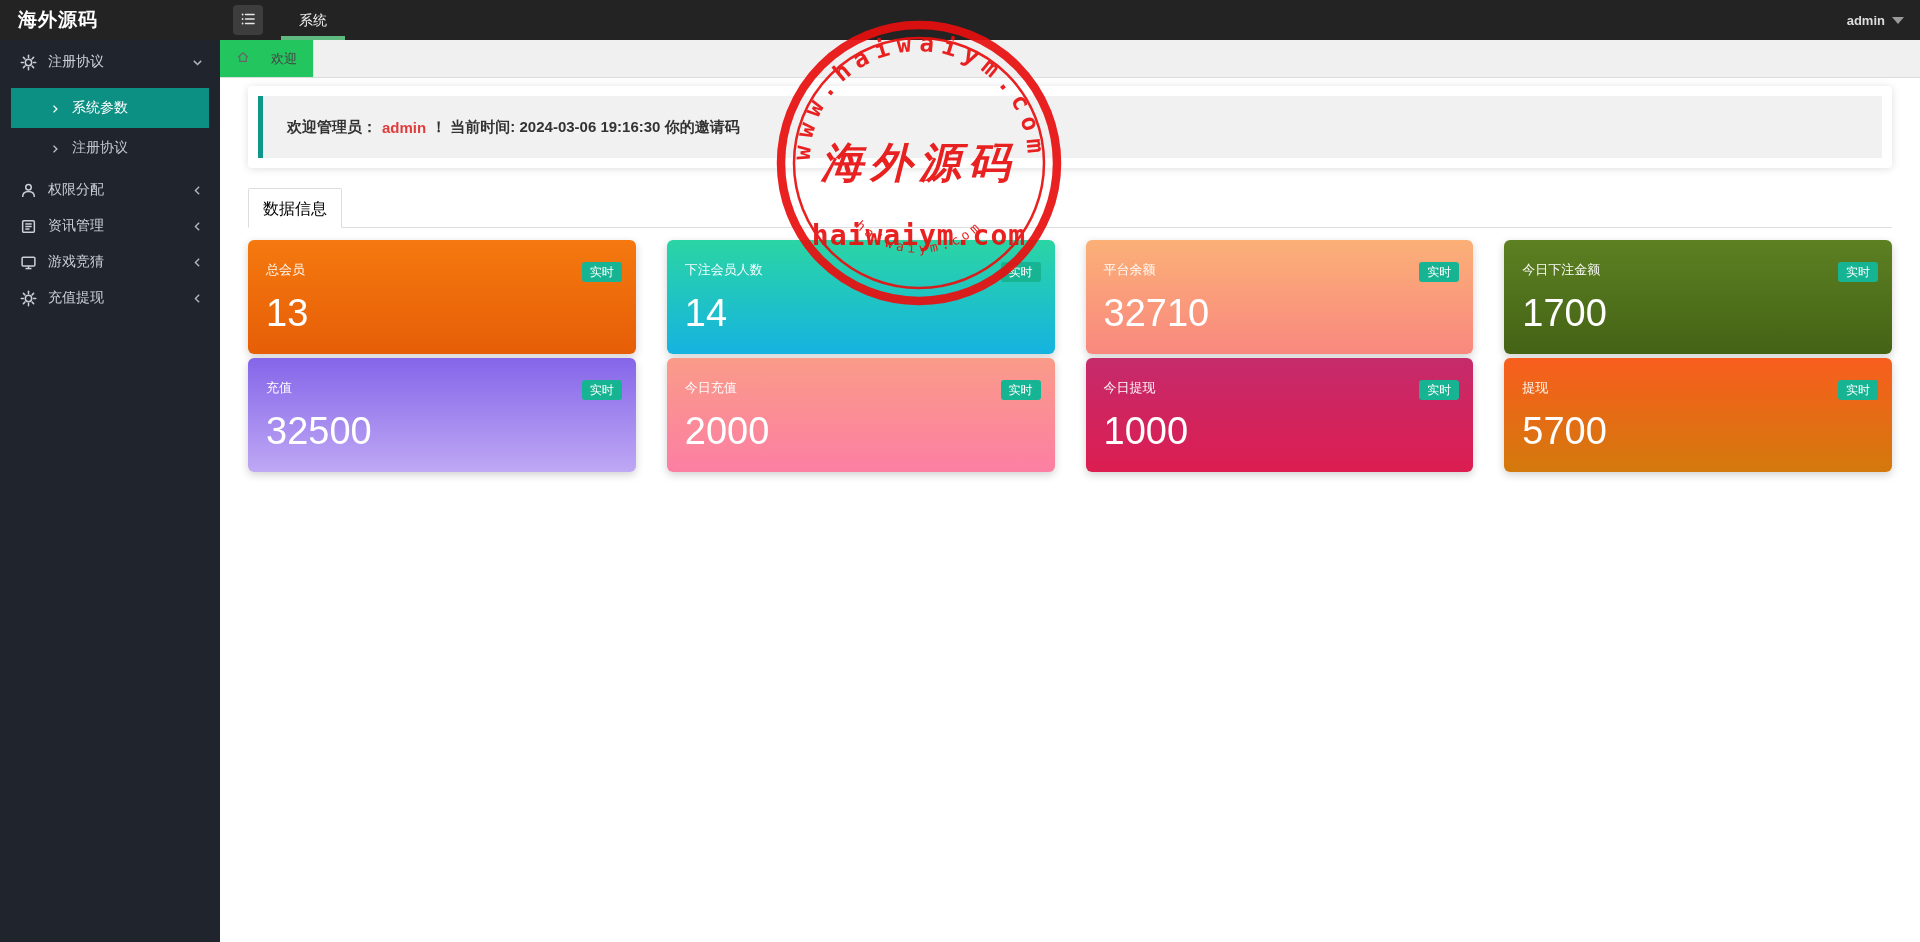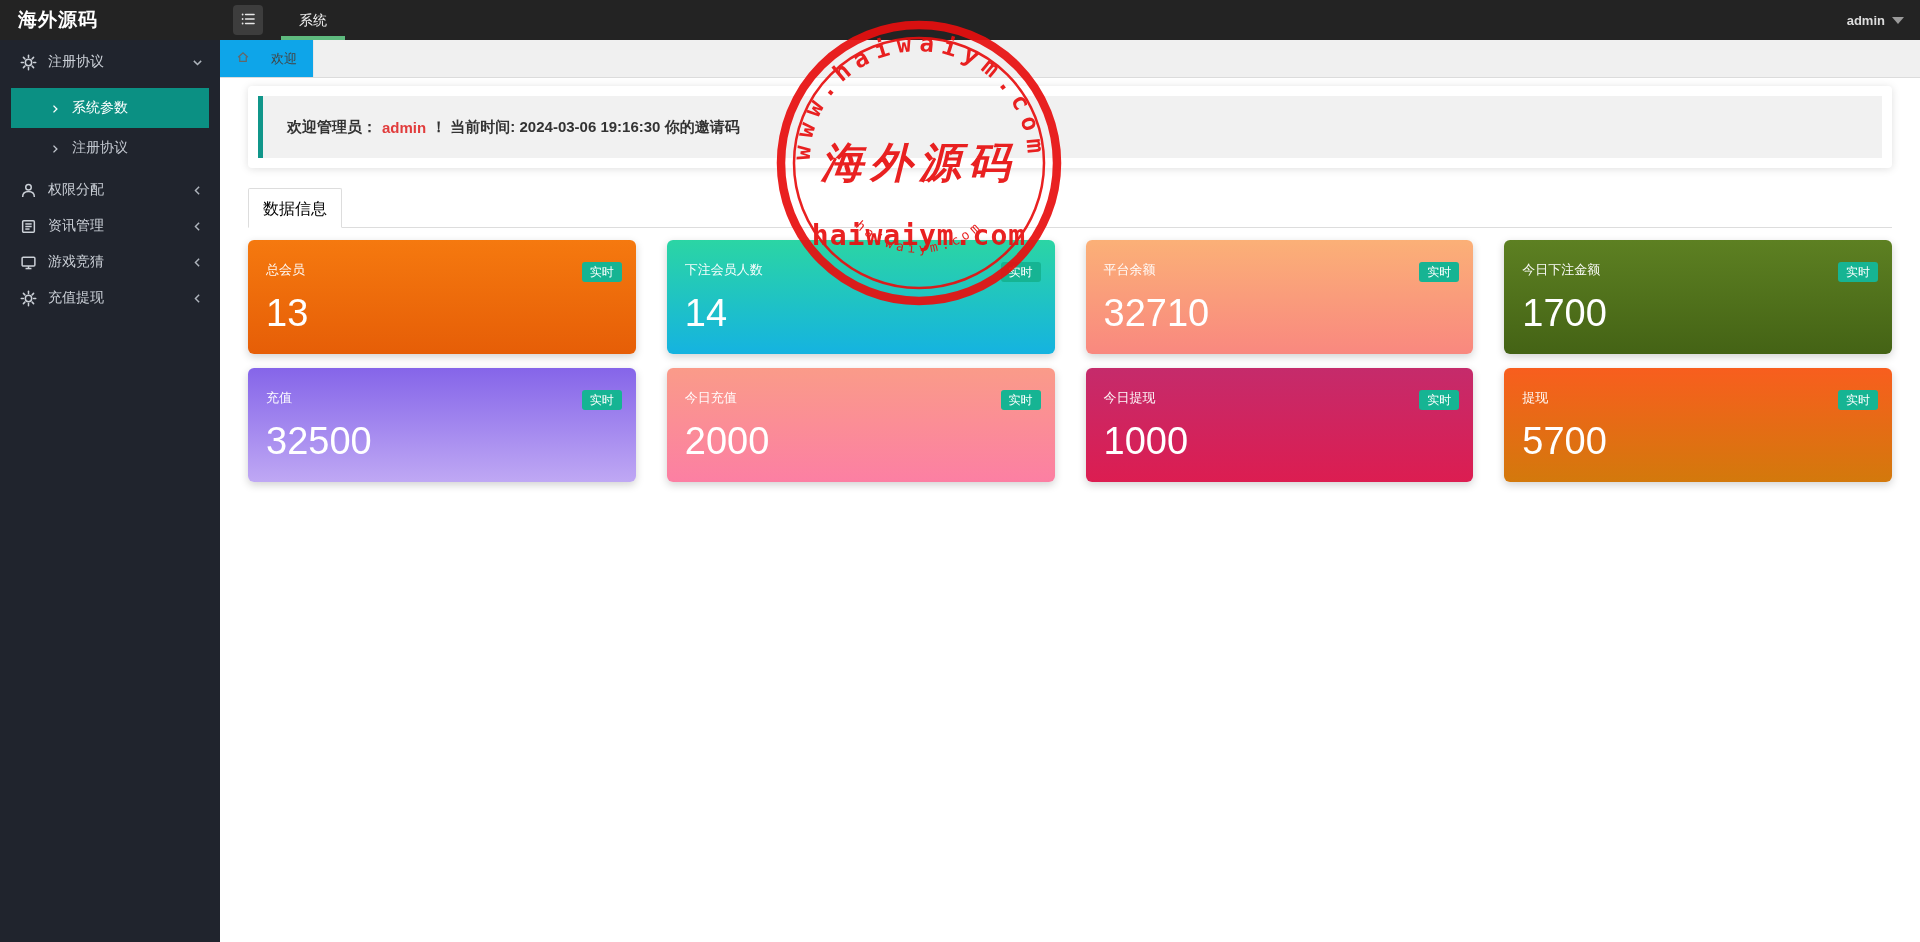--- a/index.html
+++ b/index.html
@@ -36,37 +36,37 @@
   .submenu { padding:8px 11px 4px; }
   .sub-item { height:40px; display:flex; align-items:center; padding-left:38px;
               color:#c2c7cf; font-size:14px; cursor:pointer; }
   .sub-item .arr { width:12px; height:12px; margin-right:11px; }
   .sub-item .arr svg { width:12px; height:12px; stroke:currentColor; fill:none; stroke-width:1.8; }
   .sub-item.active { background:#0b9083; color:#fff; }
 
   
   .main { flex:1; background:#fff; display:flex; flex-direction:column; overflow:hidden; }
   .tabbar { height:38px; background:#f0f0f0; border-bottom:1px solid #dcdcdc; display:flex; }
-  .tab-welcome { width:94px; background:#0ea5e9; display:flex; align-items:center; justify-content:center;
+  .tab-welcome { width:94px; background:#22c55e; display:flex; align-items:center; justify-content:center;
                  gap:21px; font-size:13px; color:#444; cursor:pointer; border-right:1px solid #e6e6e6; }
   .tab-welcome svg { width:14px; height:14px; stroke:#666; fill:none; stroke-width:1.4; }
 
   .content { padding:8px 28px 0; }
   .panel { background:#fff; border-radius:4px; box-shadow:0 1px 8px rgba(0,0,0,.13); padding:10px;font-weight:bold; }
   .alert { background:#f1f1f1; border-left:5px solid #10968a; height:62px; display:flex;
            align-items:center; padding-left:24px; font-size:15px; color:#333; }
   .alert .uname { color:#e13c3c; margin:0 5px; }
 
   .section { margin-top:20px; }
   .section-head { display:flex; border-bottom:1px solid #ddd; }
   .sec-tab { min-width:78px; height:40px; line-height:39px; text-align:center; padding:0 14px;
              background:#fff; border:1px solid #ddd; border-bottom:1px solid #fff; margin-bottom:-1px;
              border-radius:2px 2px 0 0; font-size:16px; color:#000000; cursor:pointer; }
 
-  .cards { margin-top:12px; display:grid; grid-template-columns:repeat(4,1fr); gap:14px 31px; }
+  .cards { margin-top:12px; display:grid; grid-template-columns:repeat(4,1fr); gap:4px 31px; }
   .card { height:114px; border-radius:6px; position:relative; color:#fff; padding:21px 18px 0;
           box-shadow:0 3px 8px rgba(0,0,0,.18); }
   .card .label { font-size:13px; opacity:.97; }
   .card .value { font-size:38px; font-weight:500; margin-top:15px; line-height:1; }
   .badge { position:absolute; top:22px; right:14px; background:#16b493; color:#fff; font-size:12px;
            padding:4px 8px; border-radius:3px; line-height:1; }
 
   
   .watermark { position:absolute; left:773px; top:17px; width:292px; height:292px;
                pointer-events:none; z-index:50; opacity:.92; color:#e80f0f; }

